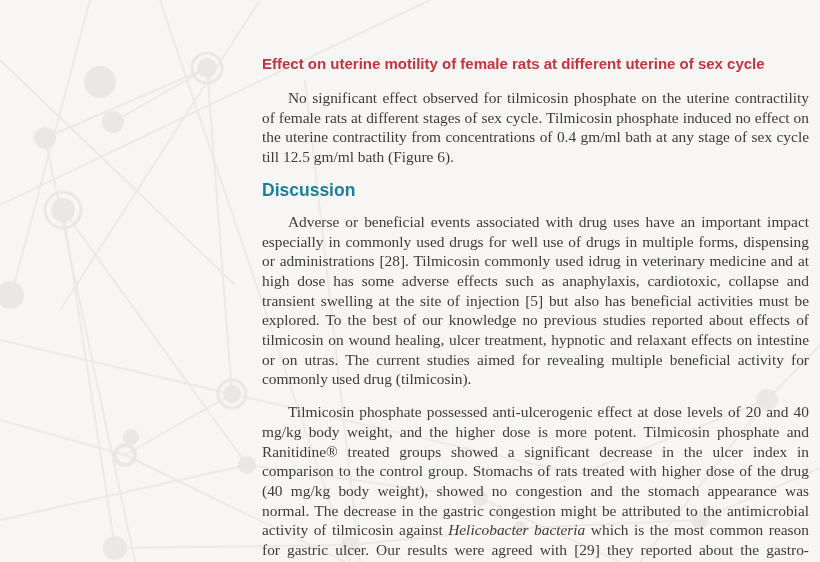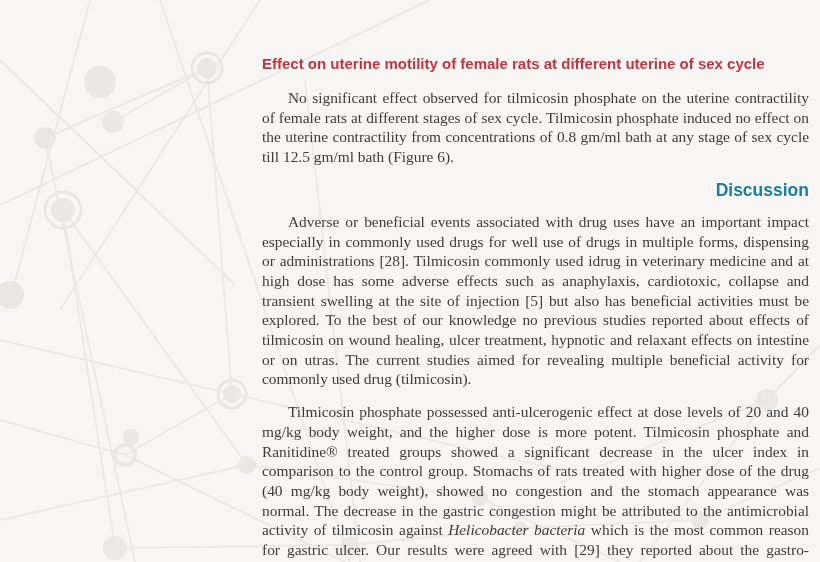--- a/index.html
+++ b/index.html
@@ -39,21 +39,20 @@
     line-height: 19px;
     color: var(--heading-red);
   }
   .teal-heading {
     margin: 3px 0 11px 0;
     font-family: "Liberation Sans", sans-serif;
     font-weight: bold;
     font-size: 17.5px;
     line-height: 21px;
     color: var(--heading-teal);
-    text-align: right;
   }
   .body-para {
     margin: 0 0 13px 0;
     font-family: "Liberation Serif", serif;
     font-size: 15.4px;
     line-height: 19.7px;
     color: var(--body-text);
     text-align: justify;
     text-indent: 26px;
   }
@@ -115,20 +114,20 @@
     <circle cx="480" cy="498" r="8"></circle>
     <circle cx="520" cy="528" r="7"></circle>
     <circle cx="700" cy="520" r="9"></circle>
     <circle cx="767" cy="400" r="11"></circle>
   </g>
 </svg>
 
 <main class="content">
   <h2 class="red-heading">Effect on uterine motility of female rats at different uterine of sex cycle</h2>
 
-  <p class="body-para">No significant effect observed for tilmicosin phosphate on the uterine contractility of female rats at different stages of sex cycle. Tilmicosin phosphate induced no effect on the uterine contractility from concentrations of 0.8 gm/ml bath at any stage of sex cycle till 12.5 gm/ml bath (Figure 6).</p>
+  <p class="body-para">No significant effect observed for tilmicosin phosphate on the uterine contractility of female rats at different stages of sex cycle. Tilmicosin phosphate induced no effect on the uterine contractility from concentrations of 0.4 gm/ml bath at any stage of sex cycle till 12.5 gm/ml bath (Figure 6).</p>
 
   <h1 class="teal-heading">Discussion</h1>
 
   <p class="body-para">Adverse or beneficial events associated with drug uses have an important impact especially in commonly used drugs for well use of drugs in multiple forms, dispensing or administrations [28]. Tilmicosin commonly used idrug in veterinary medicine and at high dose has some adverse effects such as anaphylaxis, cardiotoxic, collapse and transient swelling at the site of injection [5] but also has beneficial activities must be explored. To the best of our knowledge no previous studies reported about effects of tilmicosin on wound healing, ulcer treatment, hypnotic and relaxant effects on intestine or on utras. The current studies aimed for revealing multiple beneficial activity for commonly used drug (tilmicosin).</p>
 
   <p class="body-para cutoff"><span>Tilmicosin phosphate possessed anti-ulcerogenic effect at dose levels of 20 and 40 mg/kg body weight, and the higher dose is more potent. Tilmicosin phosphate and Ranitidine® treated groups showed a significant decrease in the ulcer index in comparison to the control group. Stomachs of rats treated with higher dose of the drug (40 mg/kg body weight), showed no congestion and the stomach appearance was normal. The decrease in the gastric congestion might be attributed to the antimicrobial activity of tilmicosin against </span><i>Helicobacter bacteria</i><span> which is the most common reason for gastric ulcer. Our results were agreed with [29] they reported about the gastro-</span></p>
 </main>
 
 </body></html>

